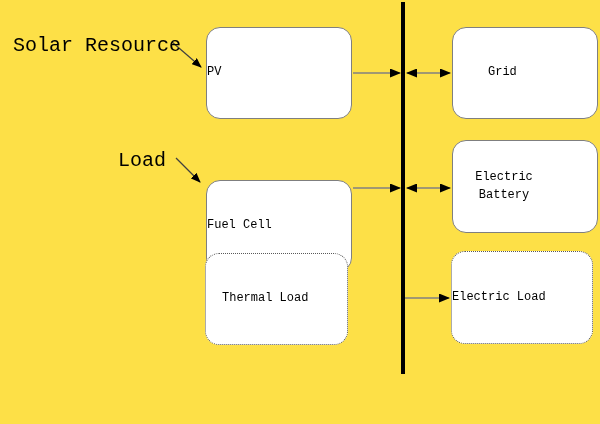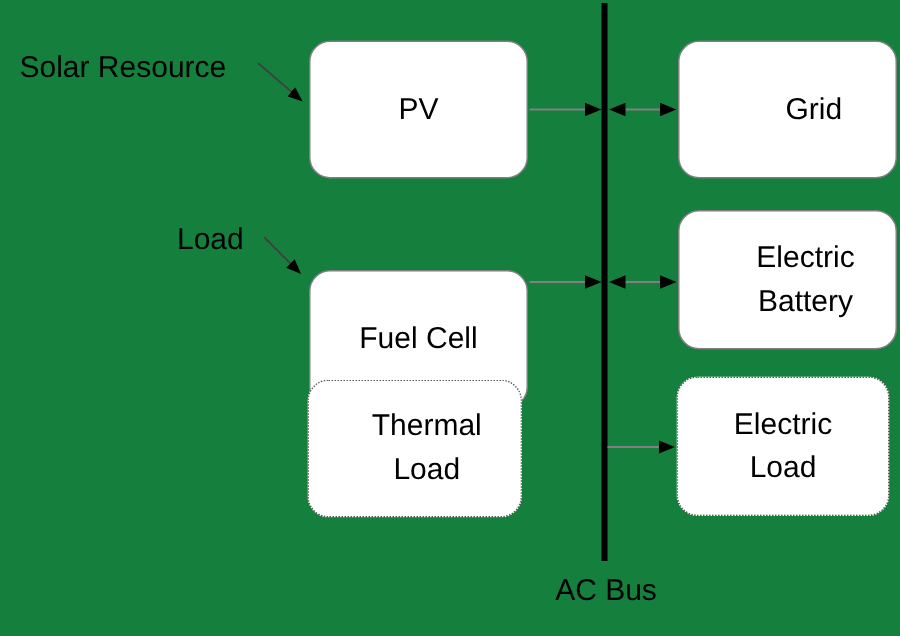--- a/index.html
+++ b/index.html
@@ -1,50 +1,50 @@
 <!DOCTYPE html>
 <html><head>
 <meta charset="utf-8">
 <style>
   html, body { margin: 0; padding: 0; background: #ffffff; }
   .canvas {
     position: relative;
     width: 600px;
     height: 424px;
-    background: #15803d;
-    font-family: Liberation Sans, sans-serif;
+    background: #fde047;
+    font-family: Liberation Mono, monospace;
     color: #000000;
     overflow: hidden;
   }
   .svg-layer {
     position: absolute;
     left: 0; top: 0;
     width: 600px; height: 424px;
   }
   .node {
     position: absolute;
     box-sizing: border-box;
     border: 1px solid #7f7f7f;
     border-radius: 14px;
     background: #ffffff;
     display: flex;
     align-items: center;
-    justify-content: center;
+    justify-content: flex-start;
     text-align: center;
-    font-size: 20px;
+    font-size: 12px;
     line-height: 1.45;
   }
   .node.dotted {
     border: 1px dotted #595959;
   }
   .node .lbl { max-width: 102px; }
   #pv               { left: 206px; top: 27px;  width: 146px; height: 92px; }
   #grid             { left: 452px; top: 27px;  width: 146px; height: 92px; padding-left: 35px; }
   #fuel-cell        { left: 206px; top: 142px; width: 146px; height: 92px; margin-top: 38px; }
-  #electric-battery { left: 452px; top: 140px; width: 146px; height: 93px; padding-left: 24px; }
+  #electric-battery { left: 452px; top: 140px; width: 146px; height: 93px; }
   #thermal-load     { left: 205px; top: 253px; width: 143px; height: 92px; padding-left: 16px; }
   #electric-load    { left: 451px; top: 251px; width: 142px; height: 93px; }
   .annotation {
     position: absolute;
     font-size: 20px;
     white-space: nowrap;
   }
   #solar-resource-label { left: 13px;  top: 34px; }
   #fuel-label           { left: 118px; top: 149px; }
   #ac-bus-label         { left: 359px; top: 383px; width: 90px; text-align: center; }
@@ -75,21 +75,20 @@
     <line x1="353" y1="188" x2="400" y2="188" stroke="#808080" stroke-width="1.3" marker-end="url(#ah)"></line>
     <line x1="407" y1="188" x2="450" y2="188" stroke="#808080" stroke-width="1.3" marker-start="url(#ah)" marker-end="url(#ah)"></line>
 
     <line x1="405" y1="298" x2="449" y2="298" stroke="#808080" stroke-width="1.3" marker-end="url(#ah)"></line>
 
     <line x1="279" y1="235" x2="279" y2="249" stroke="#404040" stroke-width="1.3" marker-end="url(#ah)"></line>
   </svg>
 
   <div class="annotation" id="solar-resource-label">Solar Resource</div>
   <div class="annotation" id="fuel-label">Load</div>
-  <div class="annotation" id="ac-bus-label">AC Bus</div>
 
   <div class="node" id="pv">
     <span class="lbl">PV</span>
   </div>
   <div class="node" id="grid">
     <span class="lbl">Grid</span>
   </div>
   <div class="node" id="fuel-cell">
     <span class="lbl">Fuel Cell</span>
   </div>

